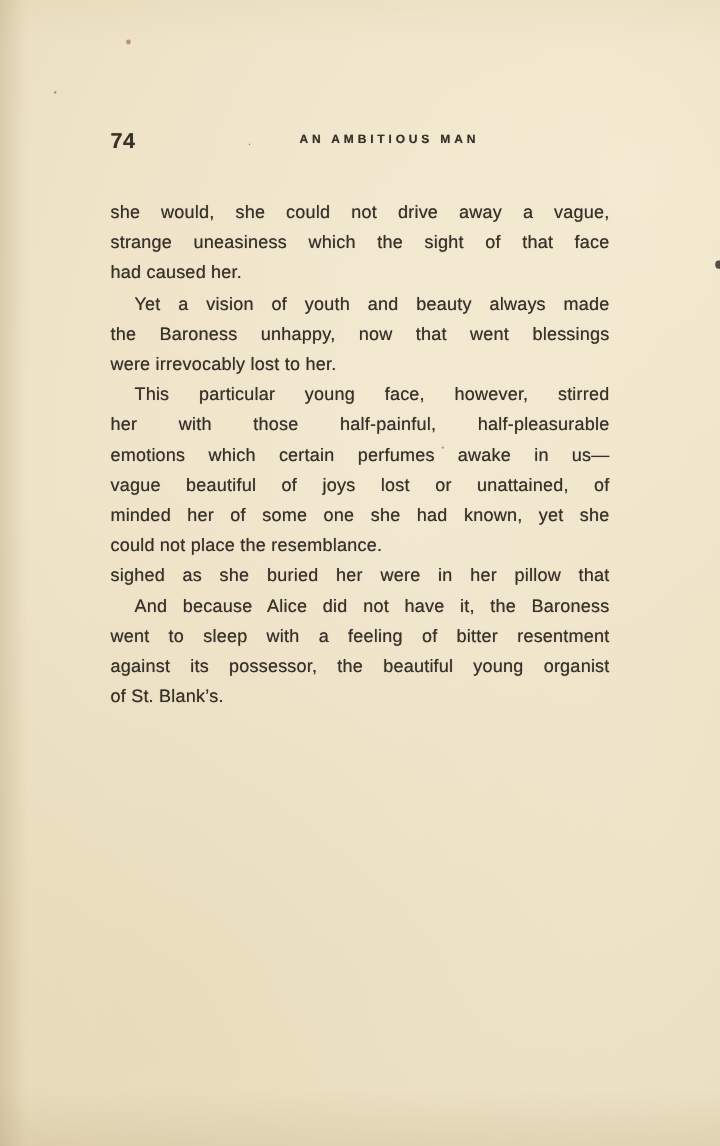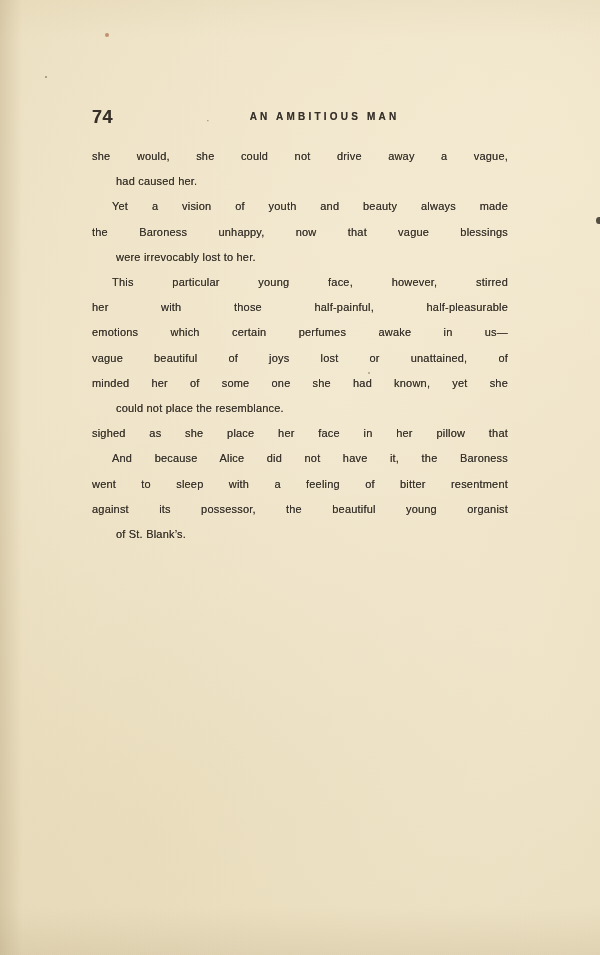--- a/index.html
+++ b/index.html
@@ -54,71 +54,72 @@
   }
   .head-dot {
     position: absolute;
     left: 206px;
     top: 8px;
     font-size: 11px;
     color: rgba(95,84,62,0.65);
   }
   .text-block {
     position: absolute;
-    top: 144px;
+    top: 165px;
     left: 92px;
     width: 416px;
     color: var(--ink, #37312a);
-    font-size: 11px;
+    font-size: 15px;
     line-height: 25.2px;
     letter-spacing: 0.2px;
     text-shadow: 0 0 0.6px rgba(52,46,38,0.72);
   }
   .para { margin: 0; }
   .line {
     text-align: justify;
     text-align-last: justify;
     white-space: normal;
   }
-  .line.para-last { text-align-last: left; margin-left: 24px; }
+  .line.para-last { text-align-last: left; }
   .line.indent { text-indent: 20px; }
   .speck {
     position: absolute;
     border-radius: 50%;
   }
 </style>
 </head>
 <body>
 
 <div class="page">
   <div class="header">
     <span class="page-number">74</span>
     <span class="head-dot">·</span>
     <span class="running-head">AN AMBITIOUS MAN</span>
   </div>
   <div class="text-block">
       <div class="para">
         <div class="line">she would, she could not drive away a vague,</div>
+        <div class="line">strange uneasiness which the sight of that face</div>
         <div class="line para-last">had caused her.</div>
       </div>
       <div class="para">
         <div class="line indent">Yet a vision of youth and beauty always made</div>
-        <div class="line">the Baroness unhappy, now that vague blessings</div>
+        <div class="line">the Baroness unhappy, now that went blessings</div>
         <div class="line para-last">were irrevocably lost to her.</div>
       </div>
       <div class="para">
         <div class="line indent">This particular young face, however, stirred</div>
         <div class="line">her with those half-painful, half-pleasurable</div>
         <div class="line">emotions which certain perfumes awake in us—</div>
         <div class="line">vague beautiful of joys lost or unattained, of</div>
         <div class="line">minded her of some one she had known, yet she</div>
         <div class="line para-last">could not place the resemblance.</div>
       </div>
       <div class="para">
-        <div class="line">sighed as she place her face in her pillow that</div>
+        <div class="line">sighed as she buried her were in her pillow that</div>
       </div>
       <div class="para">
         <div class="line indent">And because Alice did not have it, the Baroness</div>
         <div class="line">went to sleep with a feeling of bitter resentment</div>
         <div class="line">against its possessor, the beautiful young organist</div>
         <div class="line para-last">of St. Blank’s.</div>
       </div>
     </div>
 <div class="speck" style="left: 105px; top: 33px; width: 4px; height: 4px; background: rgb(181, 122, 94); opacity: 0.8;"></div>
     <div class="speck" style="left: 45px; top: 76px; width: 2px; height: 2px; background: rgb(143, 127, 99); opacity: 0.9;"></div>

